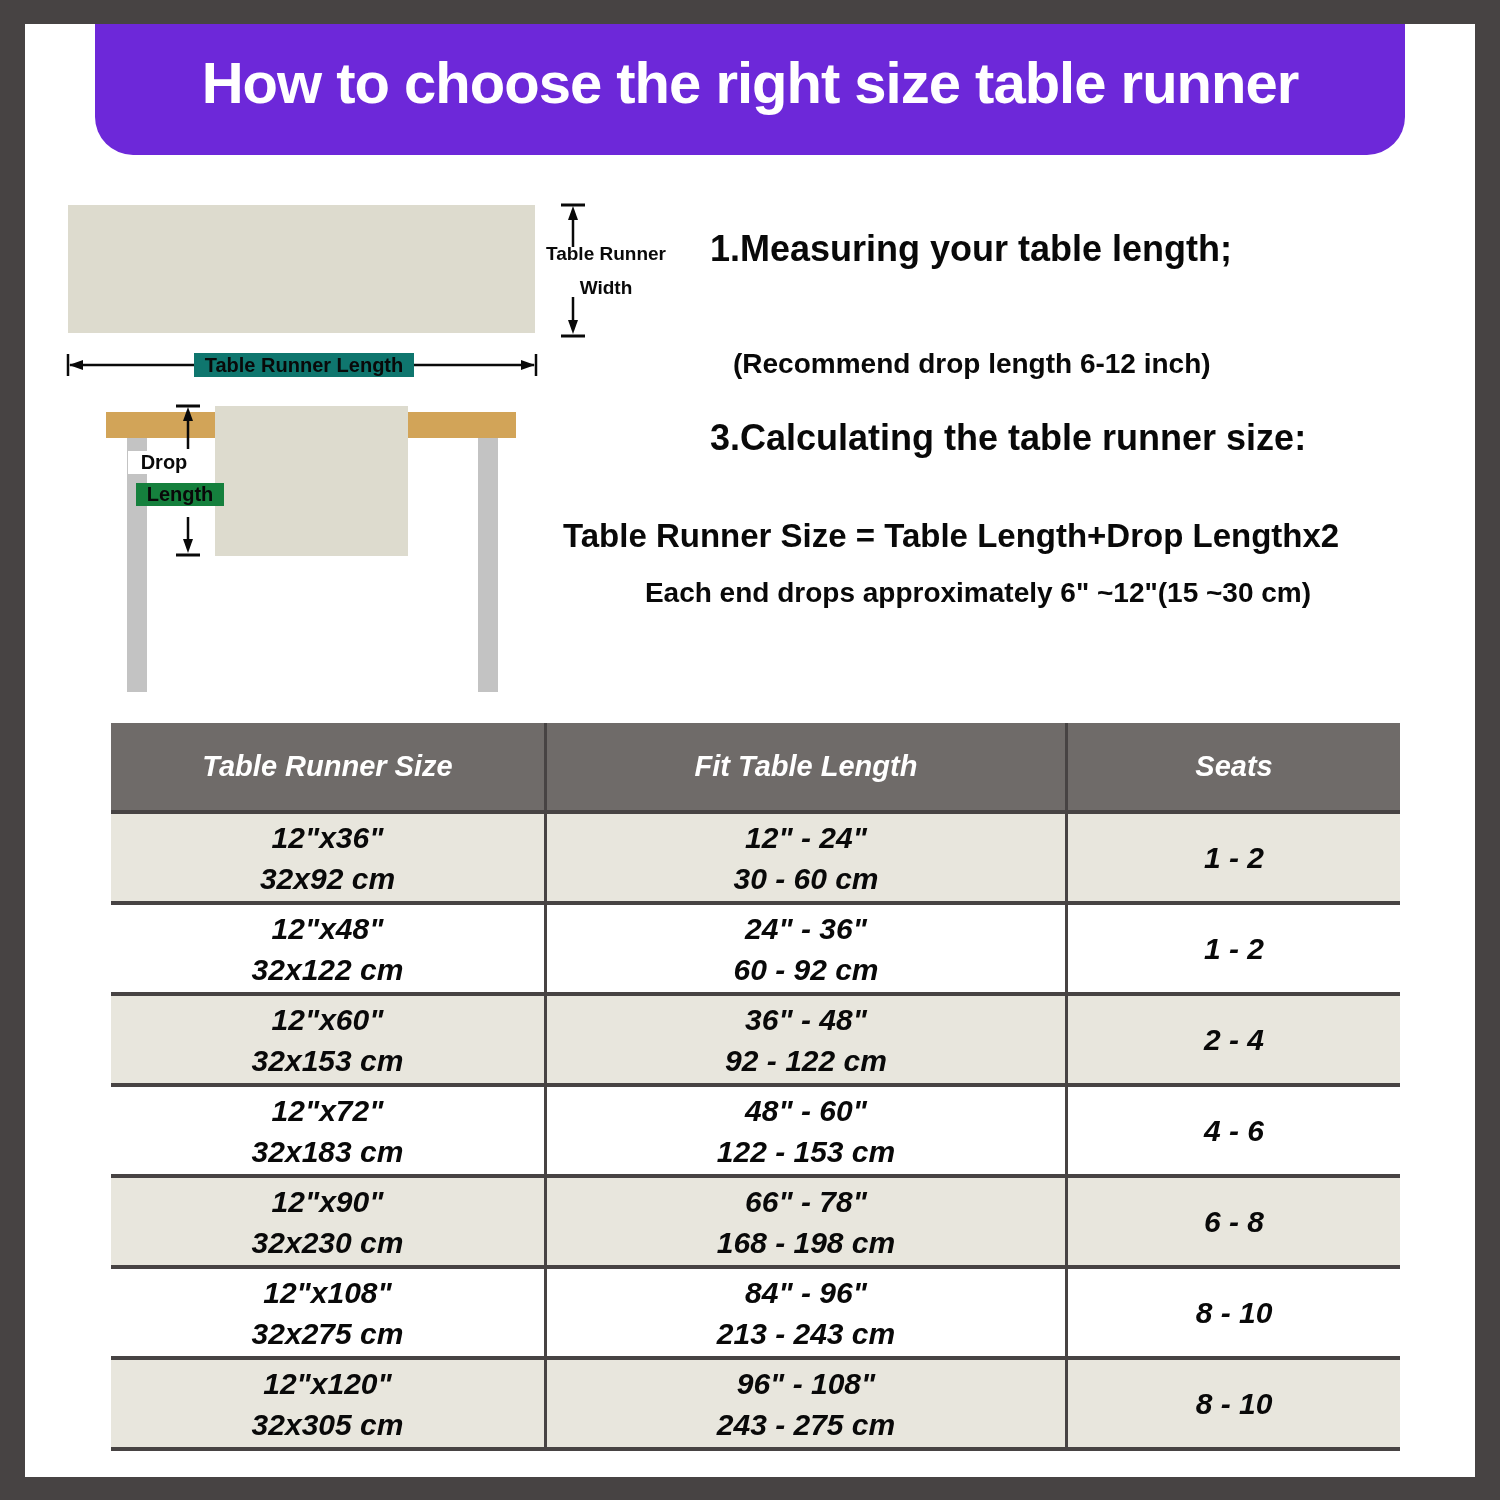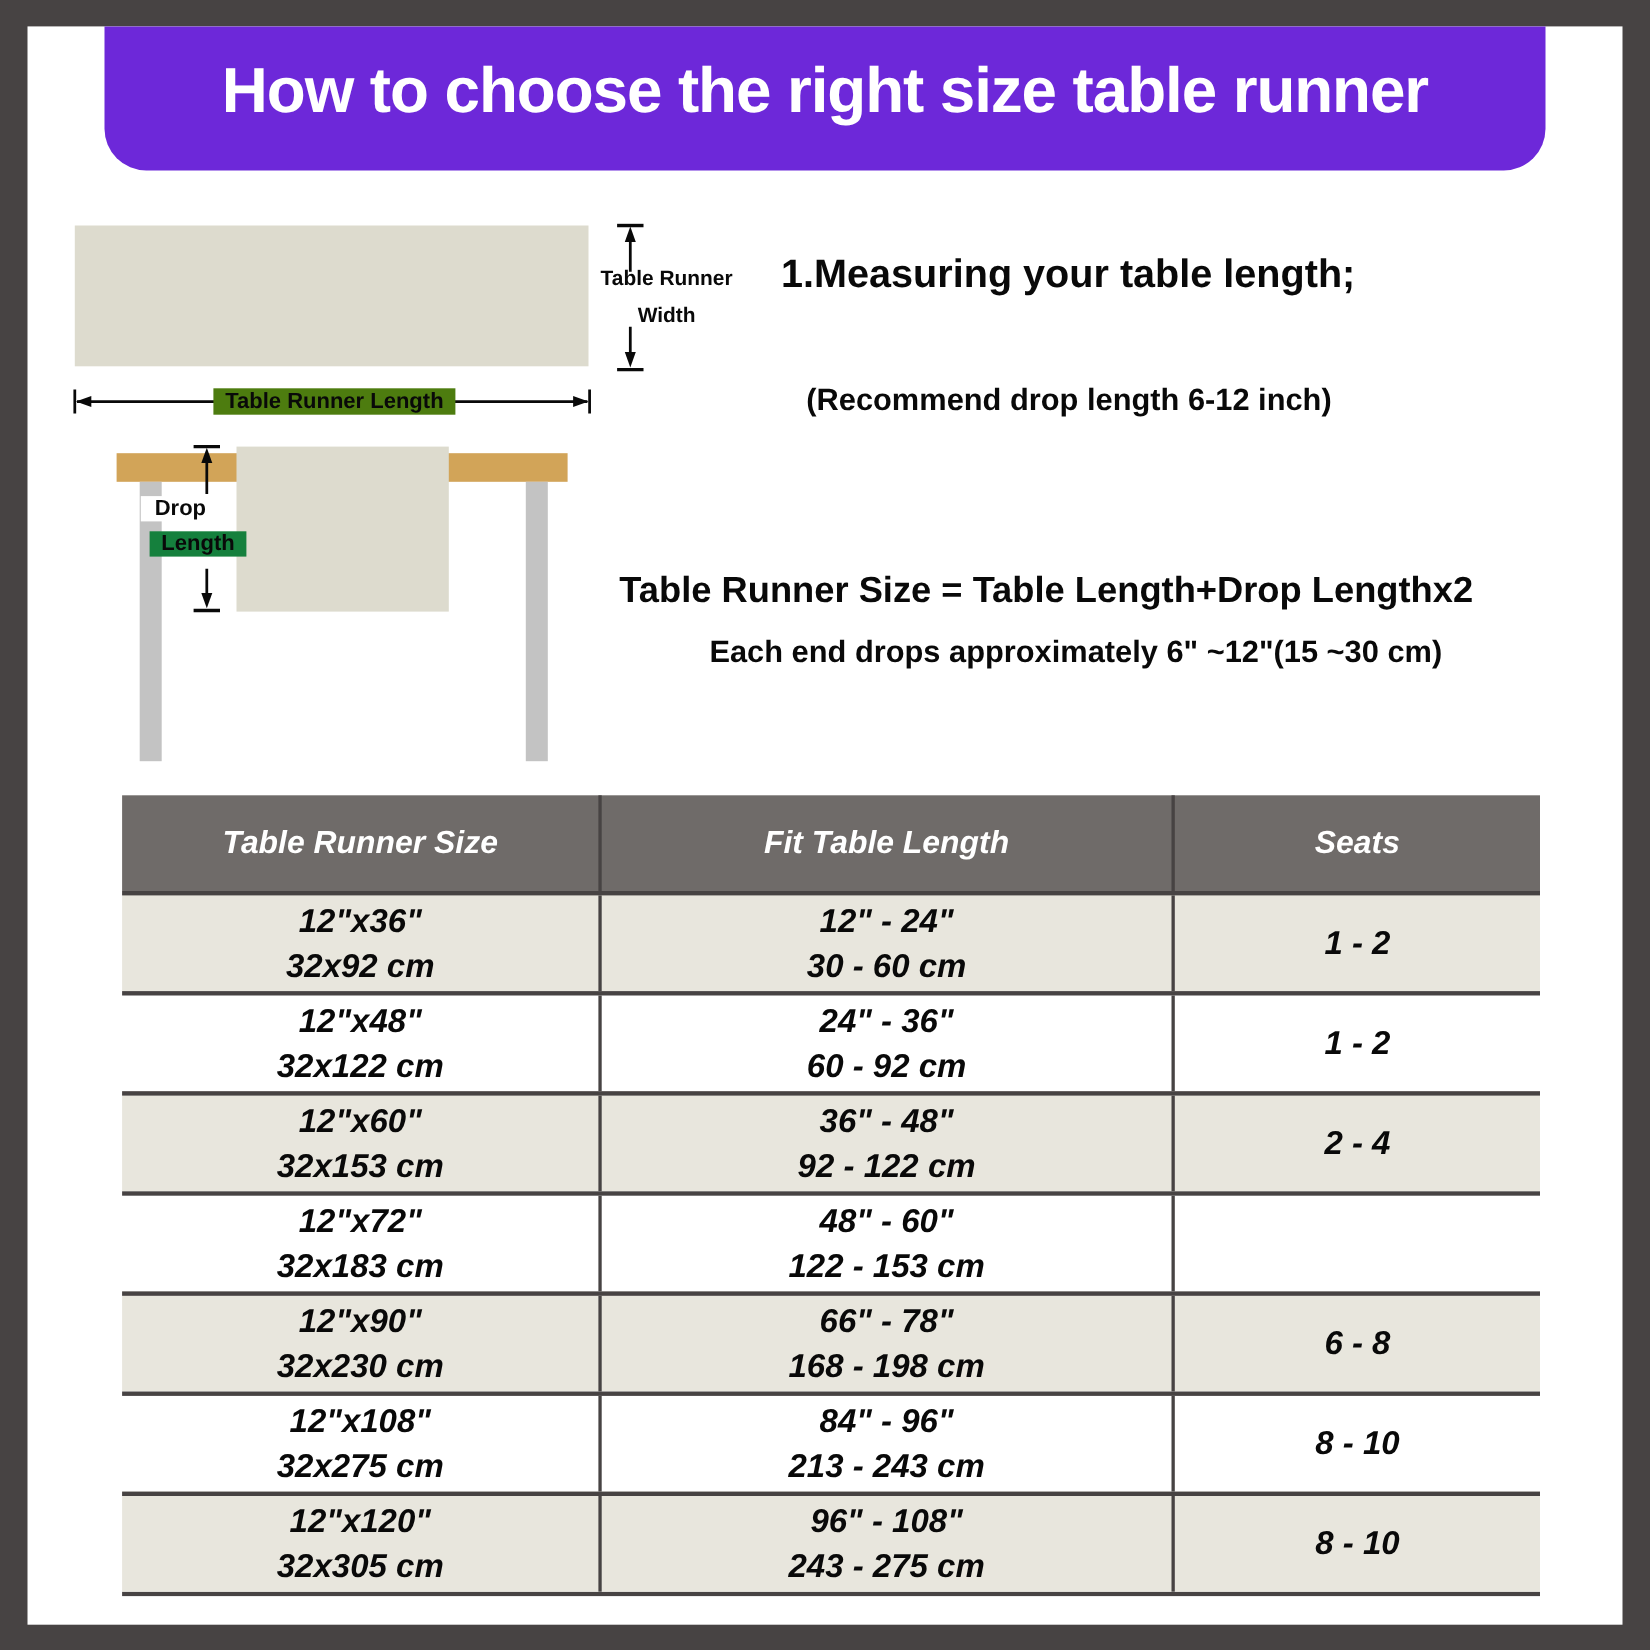--- a/index.html
+++ b/index.html
@@ -15,21 +15,21 @@
   }
   .title-banner h1{
     margin:0;color:#ffffff;font-size:58px;font-weight:bold;letter-spacing:-1px;white-space:nowrap;
   }
 
   
   .runner-top-rect{position:absolute;left:68px;top:205px;width:467px;height:128px;background:#dddbce;}
   .dim-label{position:absolute;color:#090909;font-weight:bold;text-align:center;white-space:nowrap;}
   .width-label-1{left:540px;top:243px;width:132px;font-size:19px;}
   .width-label-2{left:540px;top:277px;width:132px;font-size:19px;}
-  .length-label{left:194px;top:353px;width:220px;font-size:20px;background:#4d7c0f;line-height:24px;}
+  .length-label{left:194px;top:353px;width:220px;font-size:20px;background:#0f766e;line-height:24px;}
   .arrow-svg{position:absolute;}
   .width-arrow{left:556px;top:203px;}
   .length-arrow{left:64px;top:351px;}
   .drop-arrow{left:174px;top:404px;}
 
   
   .tabletop{position:absolute;left:106px;top:412px;width:410px;height:26px;background:#d2a458;}
   .table-leg{position:absolute;top:438px;width:20px;height:254px;background:#c3c3c3;}
   .leg-left{left:127px;}
   .leg-right{left:478px;}
@@ -103,20 +103,21 @@
     <line x1="14" y1="13" x2="14" y2="45" stroke="#090909" stroke-width="2.5"></line>
     <line x1="14" y1="113" x2="14" y2="143" stroke="#090909" stroke-width="2.5"></line>
     <polygon points="14,149 9,135 19,135" fill="#090909"></polygon>
     <line x1="2" y1="151" x2="26" y2="151" stroke="#090909" stroke-width="3"></line>
   </svg>
   <div class="dim-label drop-label-1">Drop</div>
   <div class="dim-label drop-label-2">Length</div>
 
   <div class="step step-1">1.Measuring your table length;</div>
   <div class="step step-2-note">(Recommend drop length 6-12 inch)</div>
+  <div class="step step-3">3.Calculating the table runner size:</div>
 
   <div class="formula-text">Table Runner Size = Table Length+Drop Lengthx2</div>
   <div class="drop-note">Each end drops approximately 6" ~12"(15 ~30 cm)</div>
 
   <div class="size-table">
     <div class="trow head">
       <div class="tcell c1">Table Runner Size</div>
       <div class="tcell c2">Fit Table Length</div>
       <div class="tcell c3">Seats</div>
     </div>
@@ -162,20 +163,23 @@
         </div>
         <div class="trow data white">
           <div class="tcell c1">
             <div>12"x72"</div>
             <div>32x183 cm</div>
           </div>
           <div class="tcell c2">
             <div>48" - 60"</div>
             <div>122 - 153 cm</div>
           </div>
+          <div class="tcell c3">
+            <div>4 - 6</div>
+          </div>
         </div>
         <div class="trow data beige">
           <div class="tcell c1">
             <div>12"x90"</div>
             <div>32x230 cm</div>
           </div>
           <div class="tcell c2">
             <div>66" - 78"</div>
             <div>168 - 198 cm</div>
           </div>

